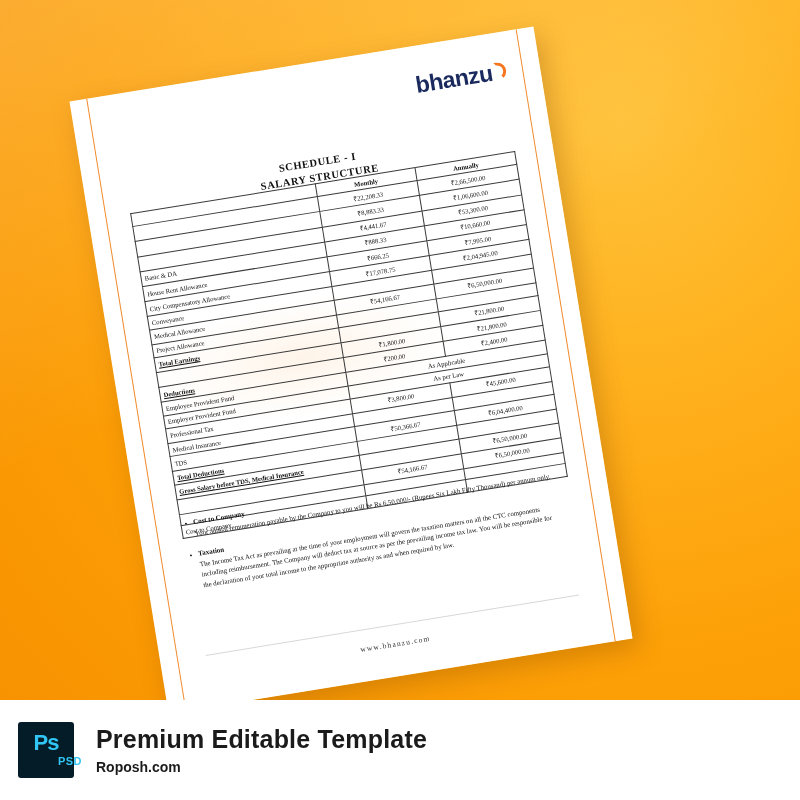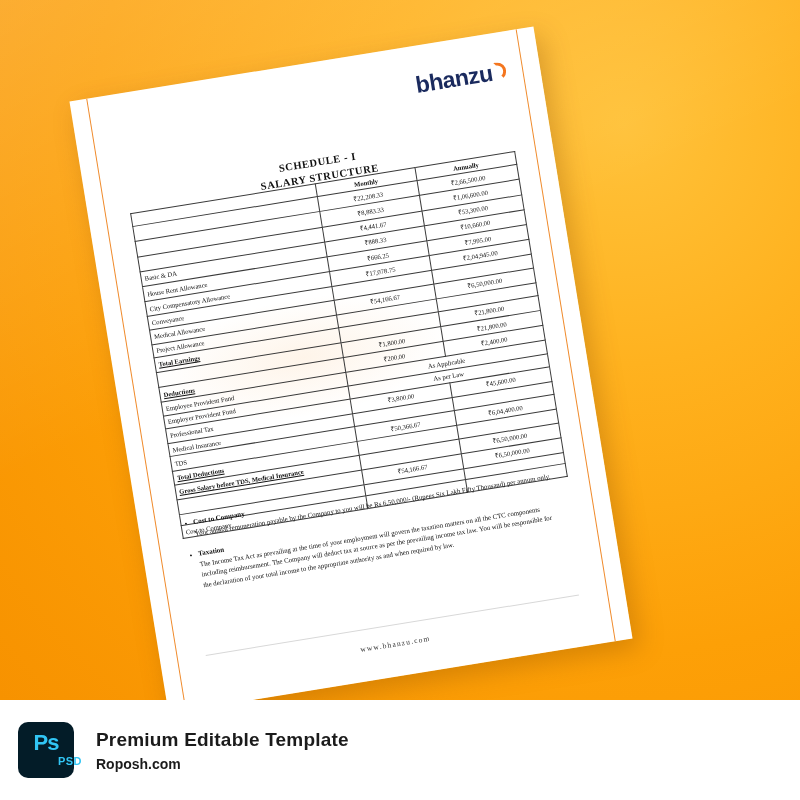--- a/index.html
+++ b/index.html
@@ -26,29 +26,29 @@
     background: linear-gradient(155deg, rgba(255,255,255,0.18) 0%, rgba(255,255,255,0) 45%);
   }
 
   
   .footer {
     position:absolute; left:0; top:700px; width:800px; height:100px;
     background:#ffffff;
     display:flex; align-items:center;
   }
   .ps-badge {
-    width:56px; height:56px; margin-left:18px; border-radius:10px;
+    width:56px; height:56px; margin-left:18px; border-radius:3px;
     background:#031c28; color:#31c5f4;
     display:flex; flex-direction:column; align-items:center; justify-content:center;
     font-family:"Liberation Sans", sans-serif;
   }
   .ps-badge .ps-top { font-size:22px; font-weight:bold; line-height:20px; letter-spacing:-1px;}
   .ps-badge .ps-bot { font-size:11px; font-weight:bold; line-height:12px; letter-spacing:0.5px; margin-top:2px;padding-left:48px;}
   .footer-text { margin-left:22px; }
-  .footer-text .l1 { font-size:19px; font-weight:bold; color:#1b1b1b; letter-spacing:.2px;}
+  .footer-text .l1 { font-size:25px; font-weight:bold; color:#1b1b1b; letter-spacing:.2px;}
   .footer-text .l2 { font-size:14px; font-weight:bold; color:#1b1b1b; margin-top:5px;}
 
   
   .page-wrap {
     position:absolute;
     left:116px; top:60px;
     width:470px; height:620px;
     transform: rotate(-9.2deg);
     transform-origin: 50% 50%;
     box-shadow: 6px 10px 26px rgba(120,60,0,0.28);

